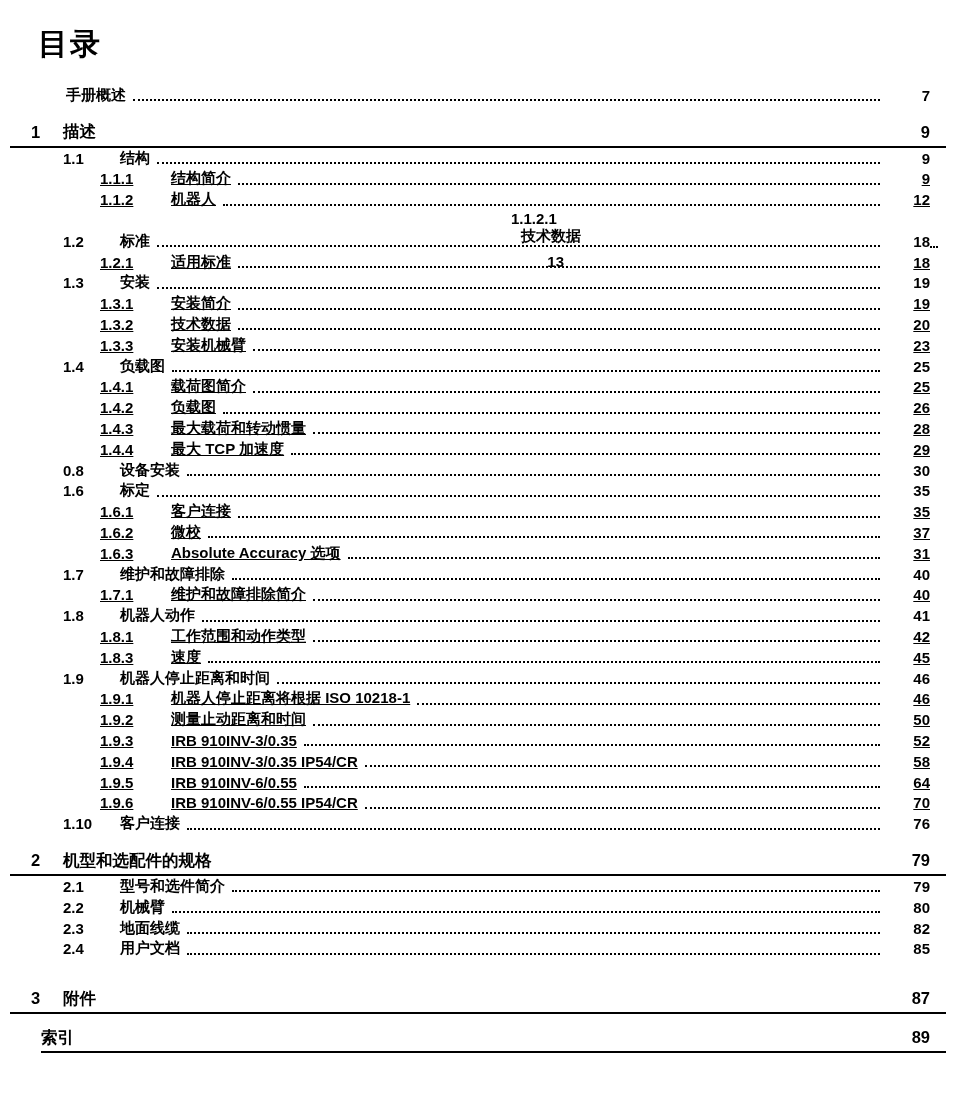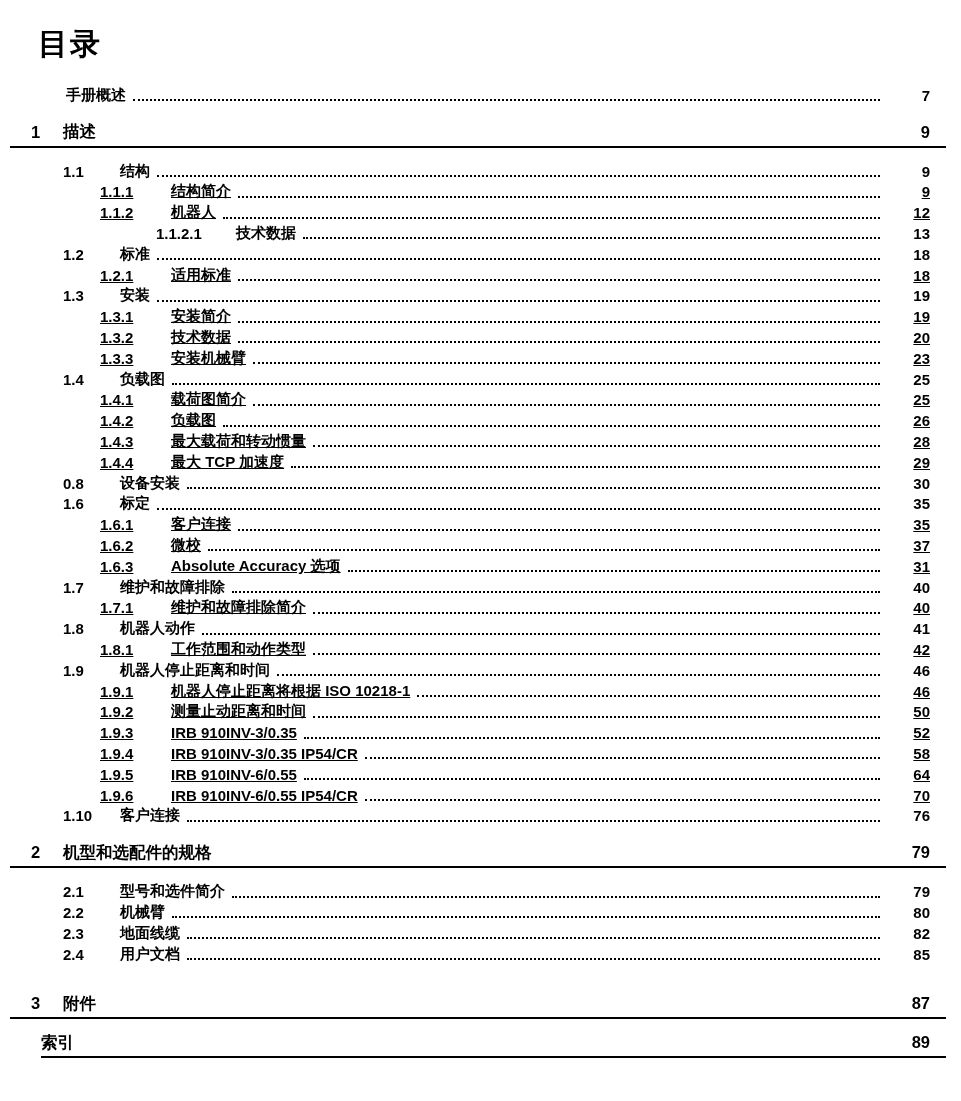--- a/index.html
+++ b/index.html
@@ -28,33 +28,33 @@
     border-bottom: 2px dotted #000;
     align-self: flex-end;
     margin: 0 8px 4.5px 7px;
   }
   .pagenum { flex: none; width: 58px; text-align: right; padding-right: 16px; white-space: nowrap; }
 
   
   .lvl0 { padding-left: 56px; }
   .lvl1 { padding-left: 53px; }  .lvl1 .num { width: 57px; }
   .lvl2 { padding-left: 90px; text-decoration: underline; }  .lvl2 .num { width: 71px; }
-  .lvl3 { padding-left: 146px; } .lvl3 .num { width: 80px; }
+  .lvl3 { padding-left: 146px; flex-direction: column; } .lvl3 .num { width: 80px; }
 
   
   .chapter { margin-top: 17px; }
   .chapter-3 { margin-top: 30px; }
   .index-section { margin-top: 14px; margin-left: 31px; }
   .hrow { display: flex; align-items: center; height: 19px; font-size: 16.5px; padding-left: 21px; }
   .hrow .num { flex: none; width: 32px; }
   .hrow .title { flex: none; white-space: nowrap; }
   .hrow .spacer { flex: 1 1 auto; }
   .index-section .hrow { padding-left: 0; }
   .rule { border-bottom: 2px solid #000; margin-top: 4px; height: 0; }
-  .entries { margin-top: 13px; }
+  .entries { margin-top: 0; }
 </style>
 </head>
 <body>
 
 <div class="page">
   <h1 class="doc-title">目录</h1>
   <div id="toc-body">
       <div class="row lvl0">
         <span class="title">手册概述</span>
         <span class="leader"></span>
@@ -206,20 +206,26 @@
             <span class="title">机器人动作</span>
             <span class="leader"></span>
             <span class="pagenum">41</span>
           </div>
           <div class="row lvl2">
             <span class="num">1.8.1</span>
             <span class="title">工作范围和动作类型</span>
             <span class="leader"></span>
             <span class="pagenum">42</span>
           </div>
+          <div class="row lvl2">
+            <span class="num">1.8.3</span>
+            <span class="title">速度</span>
+            <span class="leader"></span>
+            <span class="pagenum">45</span>
+          </div>
           <div class="row lvl1">
             <span class="num">1.9</span>
             <span class="title">机器人停止距离和时间</span>
             <span class="leader"></span>
             <span class="pagenum">46</span>
           </div>
           <div class="row lvl2">
             <span class="num">1.9.1</span>
             <span class="title">机器人停止距离将根据 ISO 10218-1</span>
             <span class="leader"></span>

